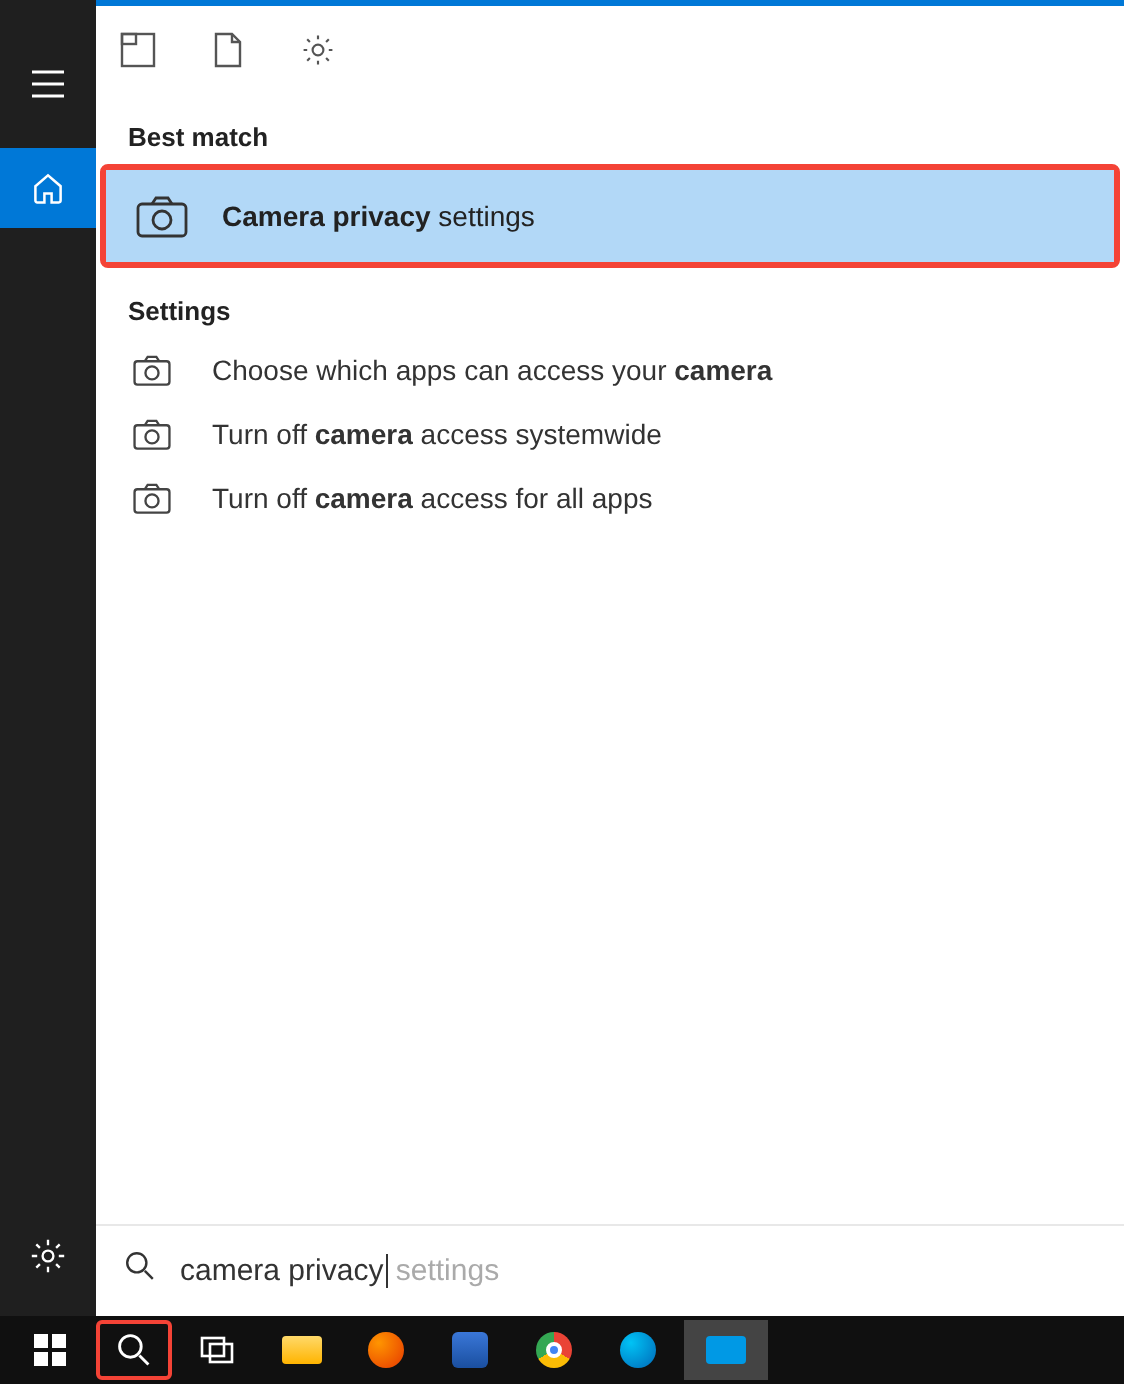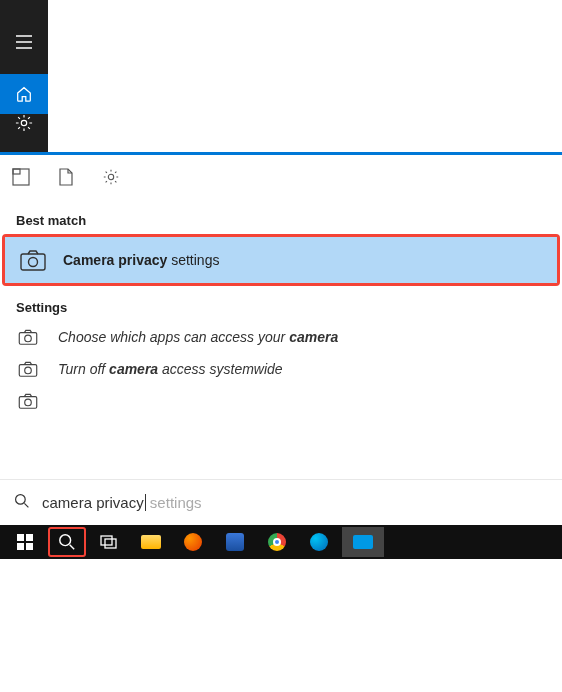--- a/index.html
+++ b/index.html
@@ -6,23 +6,22 @@
     body {
       font-family: "Segoe UI", Tahoma, sans-serif;
       background: #fff;
       width: 562px;
       height: 692px;
       overflow: hidden;
       position: relative;
     }
     .container {
       display: flex;
-      height: 525px;
+      height: 658px;
       width: 100%;
-      flex-direction: column;
     }
     .left-sidebar {
       width: 48px;
       background: #1f1f1f;
       display: flex;
       flex-direction: column;
       align-items: center;
       padding-top: 24px;
     }
     .hamburger {
@@ -100,21 +99,20 @@
       font-size: 14px;
       color: #222;
     }
     .result-text .subtitle {
       font-size: 12px;
       color: #666;
       margin-top: 1px;
     }
     .settings-list .result-item {
       padding: 8px 31px 8px 14px;
-      font-style: italic;
     }
     .settings-list .result-text .title { font-size: 14px; color: #333; }
     .search-row {
       height: 46px;
       background: #fff;
       border-top: 1px solid #e8e8e8;
       display: flex;
       align-items: center;
       padding: 0 14px;
       margin-top: auto;
@@ -260,20 +258,23 @@
           </div>
       </div>
       <div class="result-item">
         <div class="result-icon">
           <svg width="20" height="16" viewBox="0 0 26 22">
               <rect x="1" y="5" width="24" height="16" rx="2" fill="none" stroke="#444" stroke-width="1.6"></rect>
               <path d="M8 5l2-3h6l2 3" fill="none" stroke="#444" stroke-width="1.6"></path>
               <circle cx="13" cy="13" r="4.5" fill="none" stroke="#444" stroke-width="1.6"></circle>
             </svg>
         </div>
+        <div class="result-text">
+            <div class="title"><span>Turn off </span><strong>camera</strong><span> access for all apps</span></div>
+          </div>
       </div>
     </div>
 
     <div class="search-row">
       <span class="search-icon">
         <svg width="16" height="16" viewBox="0 0 20 20">
             <circle cx="8" cy="8" r="6" fill="none" stroke="#333" stroke-width="1.5"></circle>
             <path d="M13 13l5 5" stroke="#333" stroke-width="1.5"></path>
           </svg>
       </span>

